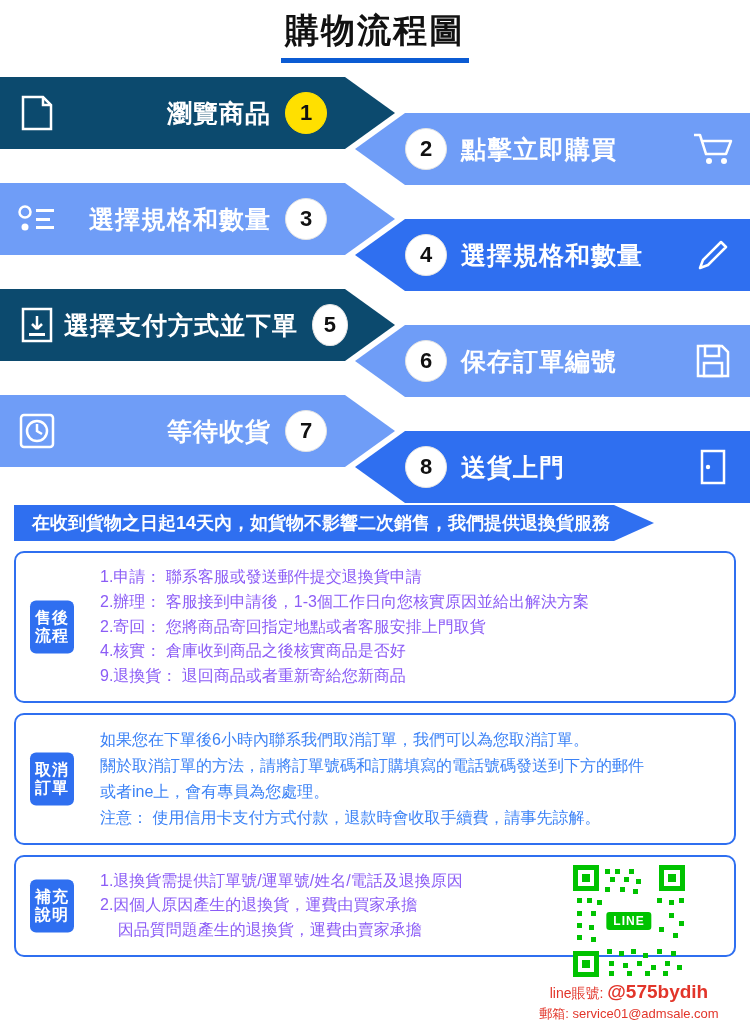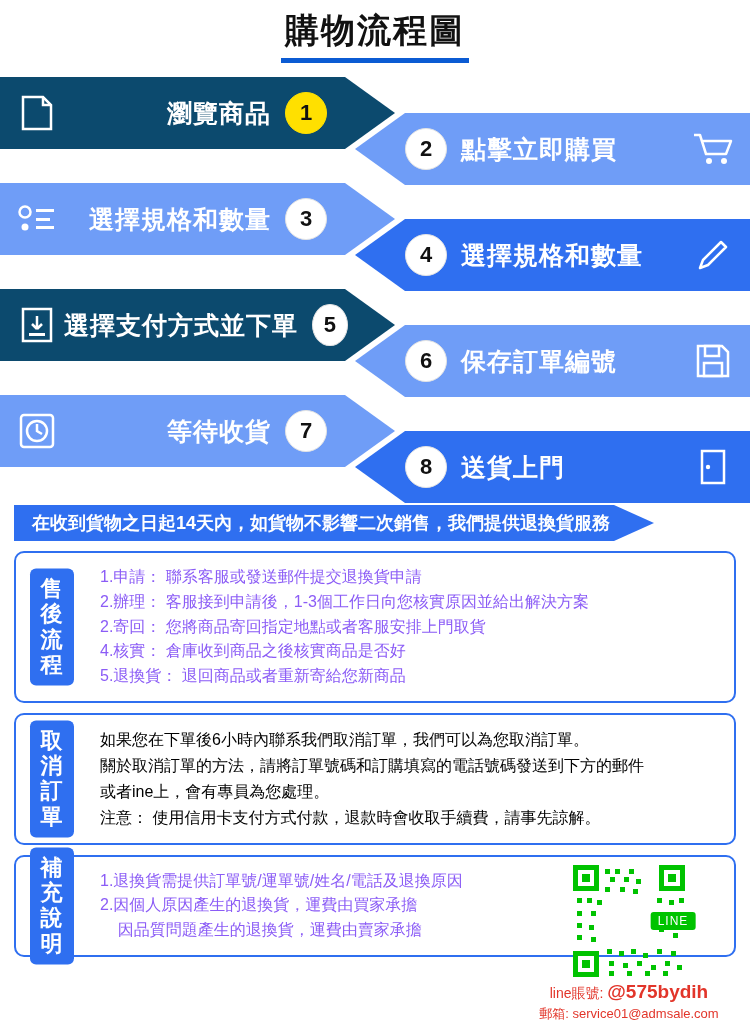--- a/index.html
+++ b/index.html
@@ -114,40 +114,40 @@
     min-height:70px;
   }
   .card-tab{
     position:absolute;
     left:14px;top:50%;
     transform:translateY(-50%);
     width:44px;
     background:#2f6ff0;
     color:#fff;
     border-radius:6px;
-    font-size:22px;
+    font-size:16px;
     font-weight:bold;
     text-align:center;
     line-height:1.15;
     padding:8px 0;
     box-sizing:border-box;
     letter-spacing:1px;
   }
   .card ol,.card ul{margin:0;padding:0;list-style:none;}
   .card li{
     font-size:16px;
     line-height:1.55;
     color:#8b5cf6;
     white-space:nowrap;
   }
   .card p{
     margin:0;
     font-size:16px;
     line-height:1.62;
-    color:#000000;
+    color:#3b82f6;
     white-space:nowrap;
   }
   
   .card.with-qr{padding-right:200px;}
   .qr-area{
     position:absolute;
     right:12px;top:8px;
     width:186px;
     text-align:center;
   }
@@ -157,25 +157,24 @@
     position:relative;
   }
   .qr .cell{position:absolute;background:#00c300;}
   .qr .line-badge{
     position:absolute;
     left:50%;top:50%;
     transform:translate(-50%,-50%);
     background:#00c300;
     color:#fff;
     font-size:12px;
-    font-weight:normal;
+    font-weight:bold;
     padding:2px 7px;
     border-radius:3px;
     letter-spacing:1px;
-    margin-left:44px;
   }
   .contact{
     margin-top:4px;
     font-size:14px;
     color:#e2352a;
     white-space:nowrap;
   }
   .contact .big{
     font-size:19px;
     font-weight:bold;
@@ -313,21 +312,21 @@
   <div class="banner-inner">在收到貨物之日起14天內，如貨物不影響二次銷售，我們提供退換貨服務</div>
 </div>
 
 <div class="card">
   <div class="card-tab">售後流程</div>
   <ul>
     <li>1.申請： 聯系客服或發送郵件提交退換貨申請</li>
     <li>2.辦理： 客服接到申請後，1-3個工作日向您核實原因並給出解決方案</li>
     <li>2.寄回： 您將商品寄回指定地點或者客服安排上門取貨</li>
     <li>4.核實： 倉庫收到商品之後核實商品是否好</li>
-    <li>5.退換貨： 退回商品或者重新寄給您新商品</li>
+    <li>9.退換貨： 退回商品或者重新寄給您新商品</li>
   </ul>
 </div>
 
 <div class="card">
   <div class="card-tab">取消訂單</div>
   <p>如果您在下單後6小時內聯系我們取消訂單，我們可以為您取消訂單。</p>
   <p>關於取消訂單的方法，請將訂單號碼和訂購填寫的電話號碼發送到下方的郵件</p>
   <p>或者ine上，會有專員為您處理。</p>
   <p>注意： 使用信用卡支付方式付款，退款時會收取手續費，請事先諒解。</p>
 </div>

